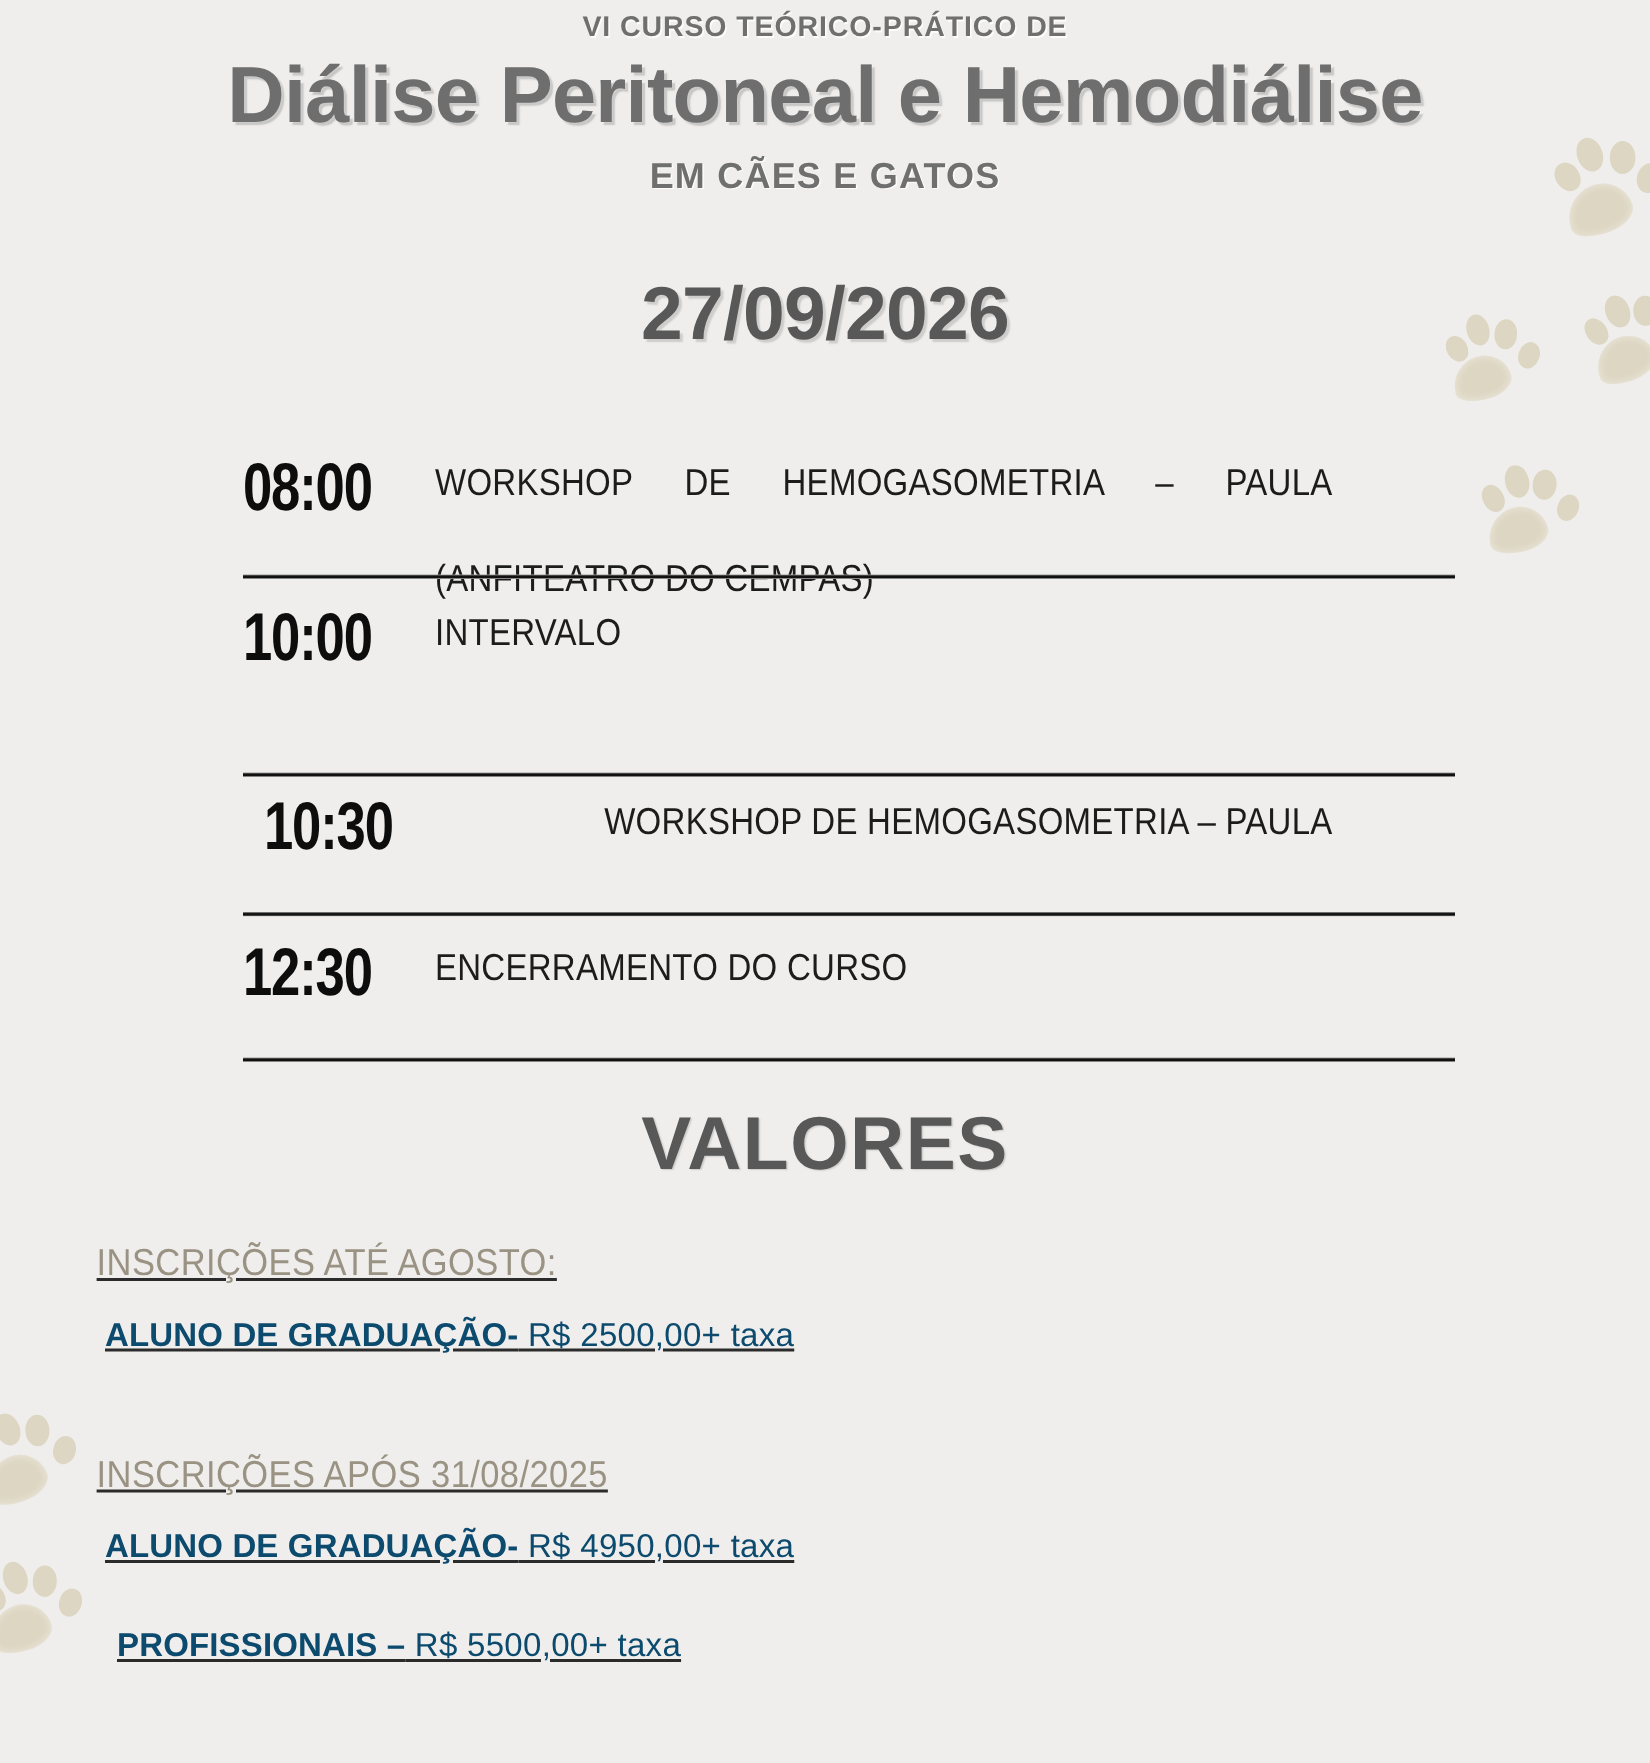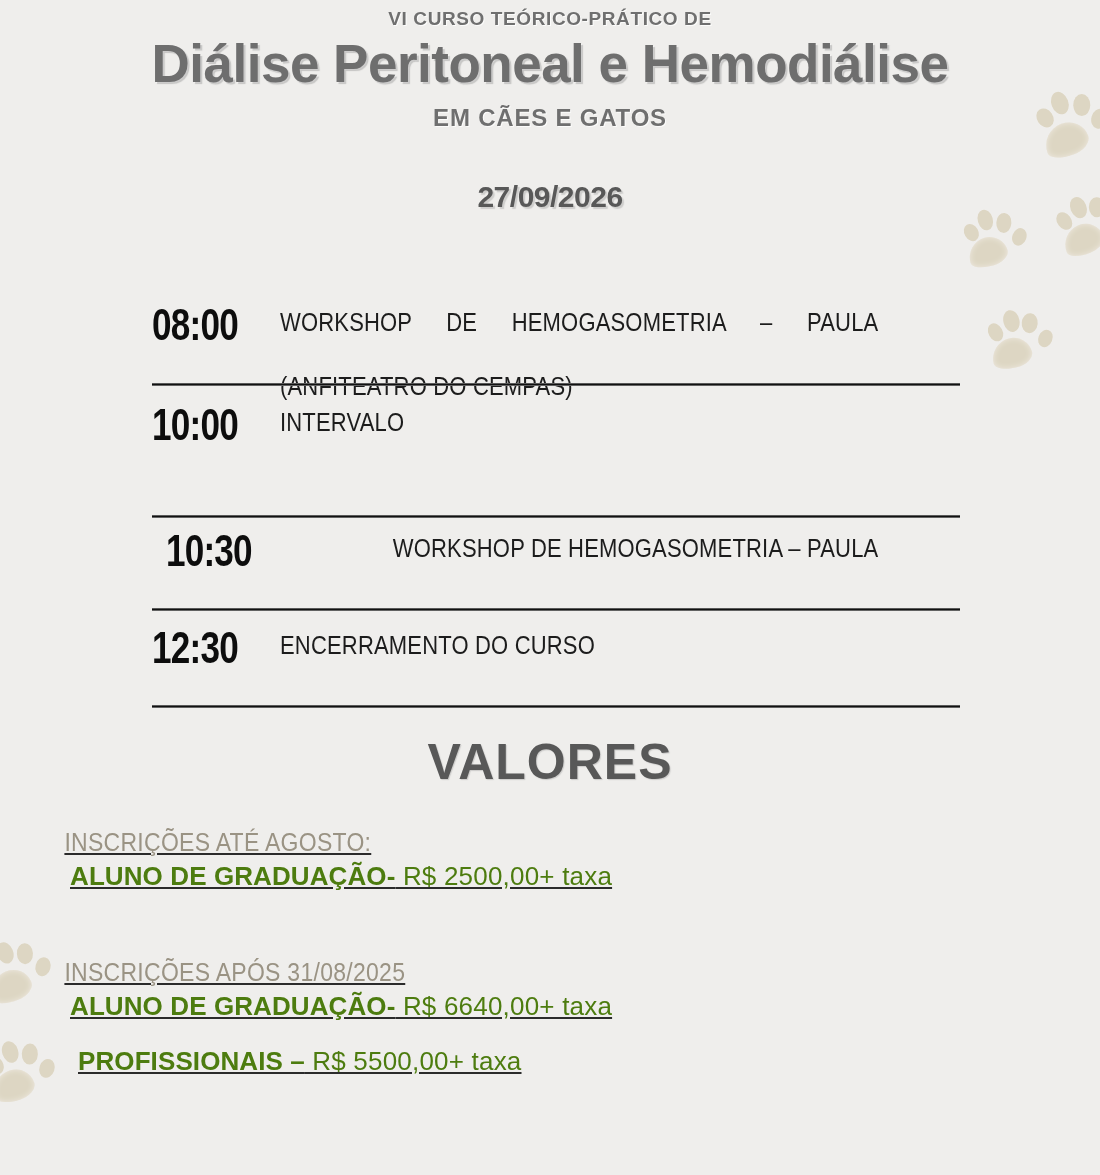--- a/index.html
+++ b/index.html
@@ -42,27 +42,27 @@
     font-size:53px; font-weight:bold; letter-spacing:-0.5px;
     color:#6e6e6e; margin-top:6px; line-height:1.05;
     text-shadow:2px 2px 1px rgba(120,120,120,.35), 1px 1px 0 rgba(255,255,255,.6);
   }
   .subtitle {
     font-size:24px; font-weight:bold; letter-spacing:.8px;
     color:#6f6f6f; margin-top:12px;
     text-shadow:1px 1px 0 rgba(255,255,255,.8);
   }
   .date {
-    font-size:30px; font-weight:bold; letter-spacing:-0.5px;
+    font-size:50px; font-weight:bold; letter-spacing:-0.5px;
     color:#585858; text-align:center; margin-top:48px;
     text-shadow:2px 2px 1px rgba(130,130,130,.3);
   }
 
   
-  .schedule { position:absolute; left:152px; top:296px; width:808px; }
+  .schedule { position:absolute; left:162px; top:296px; width:808px; }
   .srow { position:relative; padding-bottom:10px; }
   .srow .rule {
     position:absolute; left:0; right:0; bottom:0;
     height:3px;
     background:linear-gradient(to bottom,#9a9a9a 0,#111 35%,#111 70%,#c8c8c8 100%);
   }
   .srow-inner { display:flex; align-items:flex-start; }
   .time {
     font-family:"Liberation Sans Narrow","Liberation Sans", sans-serif;
     font-weight:bold;
@@ -118,21 +118,21 @@
   .prices { position:absolute; left:0; top:828px; width:1100px; }
   .pblock { margin-bottom:4px;text-decoration:underline; }
   .plabel {
     font-family:"Liberation Sans Narrow","Liberation Sans", sans-serif;
     font-size:25px; color:#9a9384; letter-spacing:.3px;
     padding-left:70px;
     transform:scaleX(.92);
     transform-origin:left center;
   }
   .pline {
-    font-size:26px; color:#4d7c0f; padding-left:70px; margin-top:4px;
+    font-size:22px; color:#0c4a6e; padding-left:70px; margin-top:20px;
     white-space:nowrap;
   }
   .pline .strong {
     font-family:"Liberation Sans Narrow","Liberation Sans", sans-serif;
     font-weight:bold; letter-spacing:.1px;
   }
   .pline .val { font-weight:normal; letter-spacing:.2px; }
   .indent { padding-left:78px; }
   .sp1 { height:34px; }
   .sp2 { height:20px; }
@@ -242,21 +242,21 @@
       <span class="strong">ALUNO DE GRADUAÇÃO-</span><span class="val"> R$ 2500,00+ taxa</span>
     </div>
     <div class="sp1"></div>
   </div>
 
   <div class="sp3"></div>
 
   <div class="pblock">
     <div class="plabel">INSCRIÇÕES APÓS 31/08/2025</div>
     <div class="pline">
-      <span class="strong">ALUNO DE GRADUAÇÃO-</span><span class="val"> R$ 6640,00+ taxa</span>
+      <span class="strong">ALUNO DE GRADUAÇÃO-</span><span class="val"> R$ 4950,00+ taxa</span>
     </div>
     <div class="sp2"></div>
     <div class="pline indent">
       <span class="strong">PROFISSIONAIS –</span><span class="val"> R$ 5500,00+ taxa</span>
     </div>
   </div>
 
 </div>
 
 </body></html>

